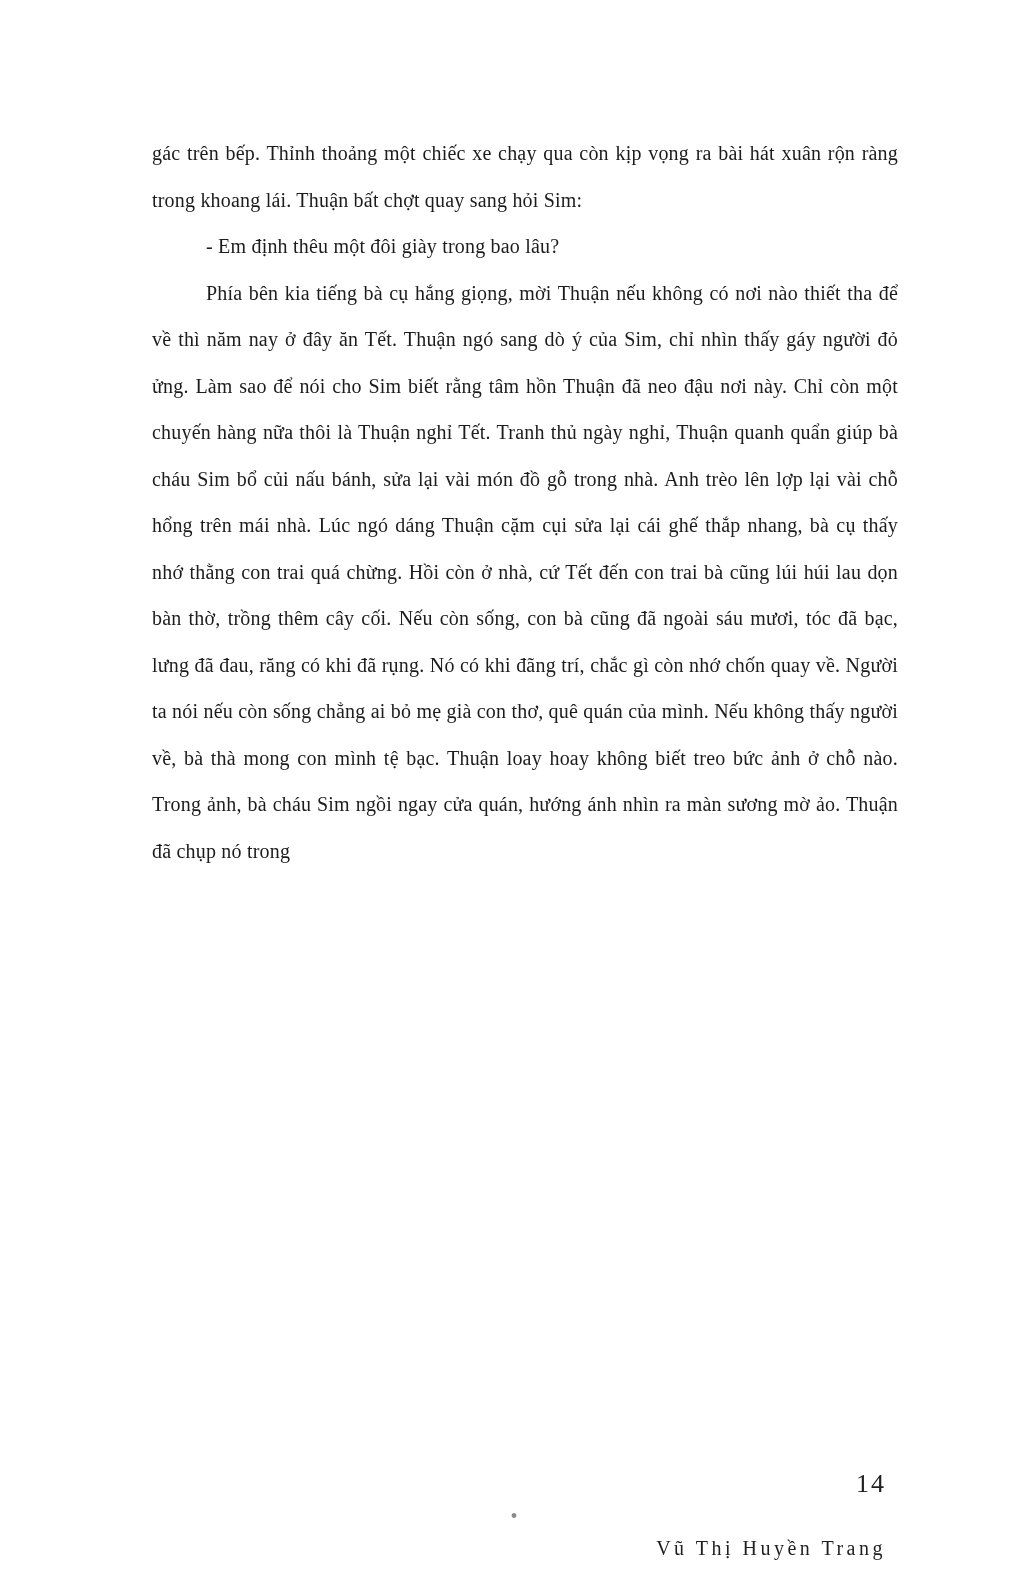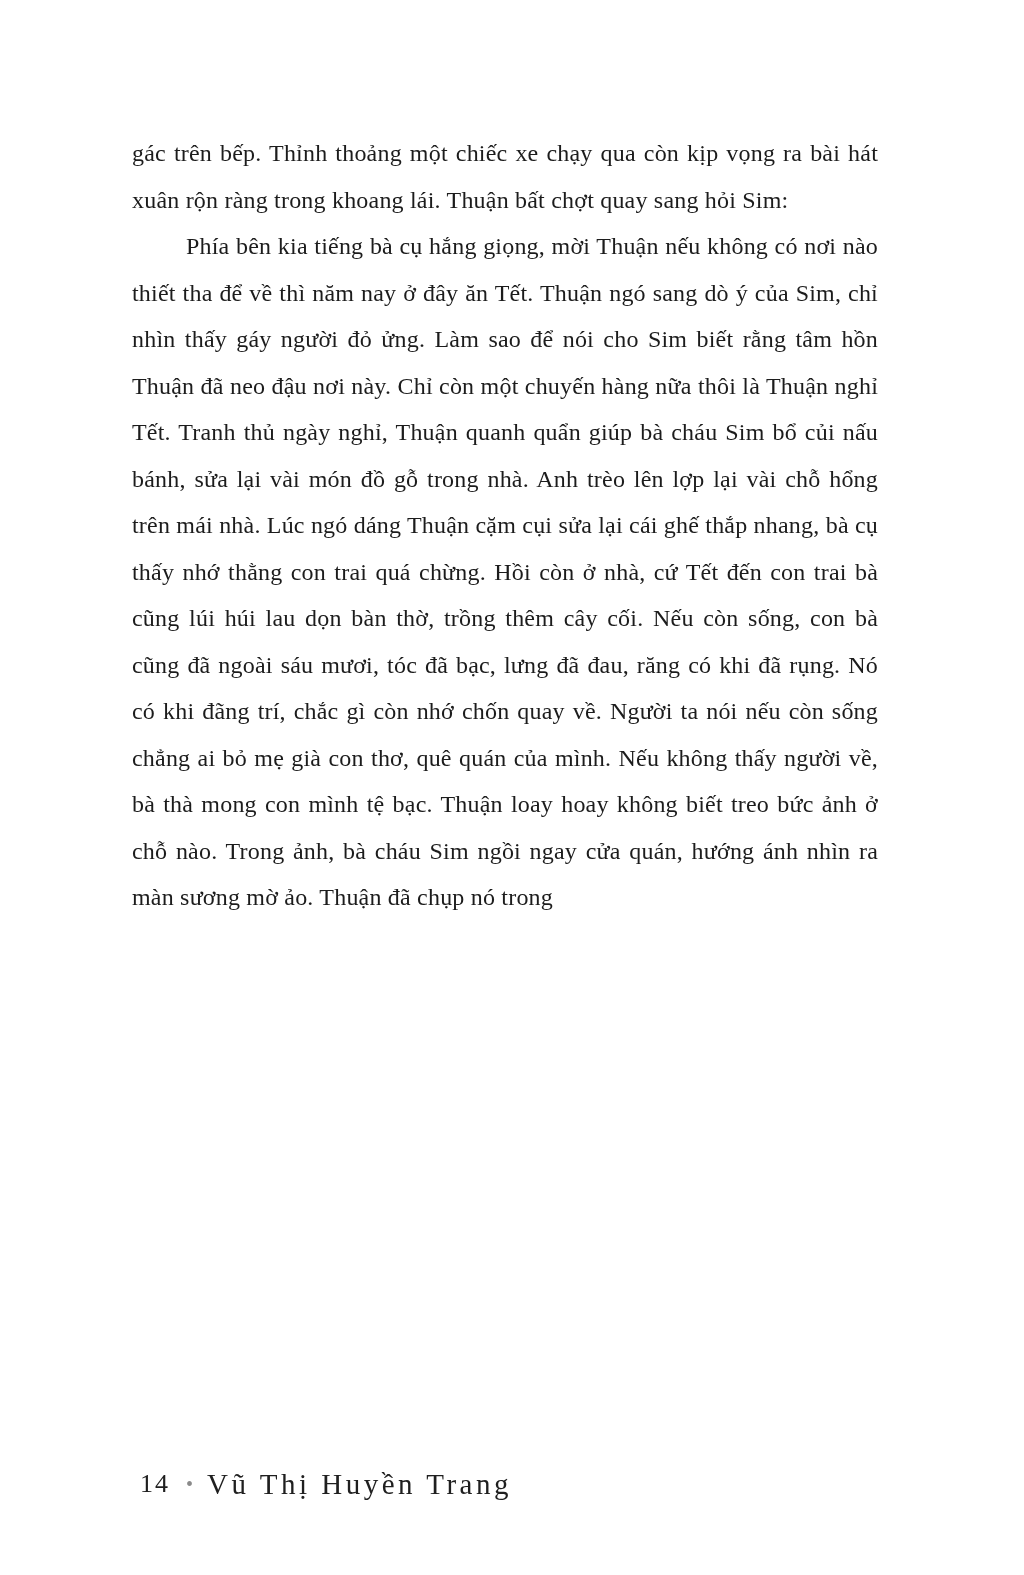--- a/index.html
+++ b/index.html
@@ -14,24 +14,24 @@
     color: #1c1c1c;
     overflow: hidden;
   }
   .page {
     position: absolute;
     inset: 0;
     background: #ffffff;
   }
   .text-block {
     position: absolute;
-    left: 132px;
+    left: 152px;
     top: 130px;
     width: 746px;
-    font-size: 24px;
+    font-size: 20px;
     line-height: 46.5px;
     text-align: justify;
     text-justify: inter-word;
     letter-spacing: 0.2px;
   }
   .para { 
     margin: 0;
   }
   .para.indent {
     text-indent: 54px;
@@ -39,42 +39,44 @@
   .footer {
     position: absolute;
     left: 140px;
     top: 1468px;
     width: 746px;
     display: flex;
     align-items: flex-end;
     font-size: 26px;
     line-height: 32px;
     color: #1f1f1f;
+    flex-direction: column;
   }
   .footer .page-number {
     letter-spacing: 2px;
   }
   .footer .dot-separator {
     color: #8a8a8a;
     font-size: 20px;
     margin: 0 14px 0 16px;
     align-self: center;
   }
   .footer .author-name {
-    font-size: 29px;
+    font-size: 20px;
     letter-spacing: 3.5px;
   }
 </style>
 </head>
 <body>
 
 <div class="page">
 
   <div class="text-block">
     <p class="para">gác trên bếp. Thỉnh thoảng một chiếc xe chạy qua còn kịp vọng ra bài hát xuân rộn ràng trong khoang lái. Thuận bất chợt quay sang hỏi Sim:</p>
+    <p class="para indent">- Em định thêu một đôi giày trong bao lâu?</p>
     <p class="para indent">Phía bên kia tiếng bà cụ hắng giọng, mời Thuận nếu không có nơi nào thiết tha để về thì năm nay ở đây ăn Tết. Thuận ngó sang dò ý của Sim, chỉ nhìn thấy gáy người đỏ ửng. Làm sao để nói cho Sim biết rằng tâm hồn Thuận đã neo đậu nơi này. Chỉ còn một chuyến hàng nữa thôi là Thuận nghỉ Tết. Tranh thủ ngày nghỉ, Thuận quanh quẩn giúp bà cháu Sim bổ củi nấu bánh, sửa lại vài món đồ gỗ trong nhà. Anh trèo lên lợp lại vài chỗ hổng trên mái nhà. Lúc ngó dáng Thuận cặm cụi sửa lại cái ghế thắp nhang, bà cụ thấy nhớ thằng con trai quá chừng. Hồi còn ở nhà, cứ Tết đến con trai bà cũng lúi húi lau dọn bàn thờ, trồng thêm cây cối. Nếu còn sống, con bà cũng đã ngoài sáu mươi, tóc đã bạc, lưng đã đau, răng có khi đã rụng. Nó có khi đãng trí, chắc gì còn nhớ chốn quay về. Người ta nói nếu còn sống chẳng ai bỏ mẹ già con thơ, quê quán của mình. Nếu không thấy người về, bà thà mong con mình tệ bạc. Thuận loay hoay không biết treo bức ảnh ở chỗ nào. Trong ảnh, bà cháu Sim ngồi ngay cửa quán, hướng ánh nhìn ra màn sương mờ ảo. Thuận đã chụp nó trong</p>
   </div>
 
   <div class="footer">
     <span class="page-number">14</span>
     <span class="dot-separator">•</span>
     <span class="author-name">Vũ Thị Huyền Trang</span>
   </div>
 
 </div>

